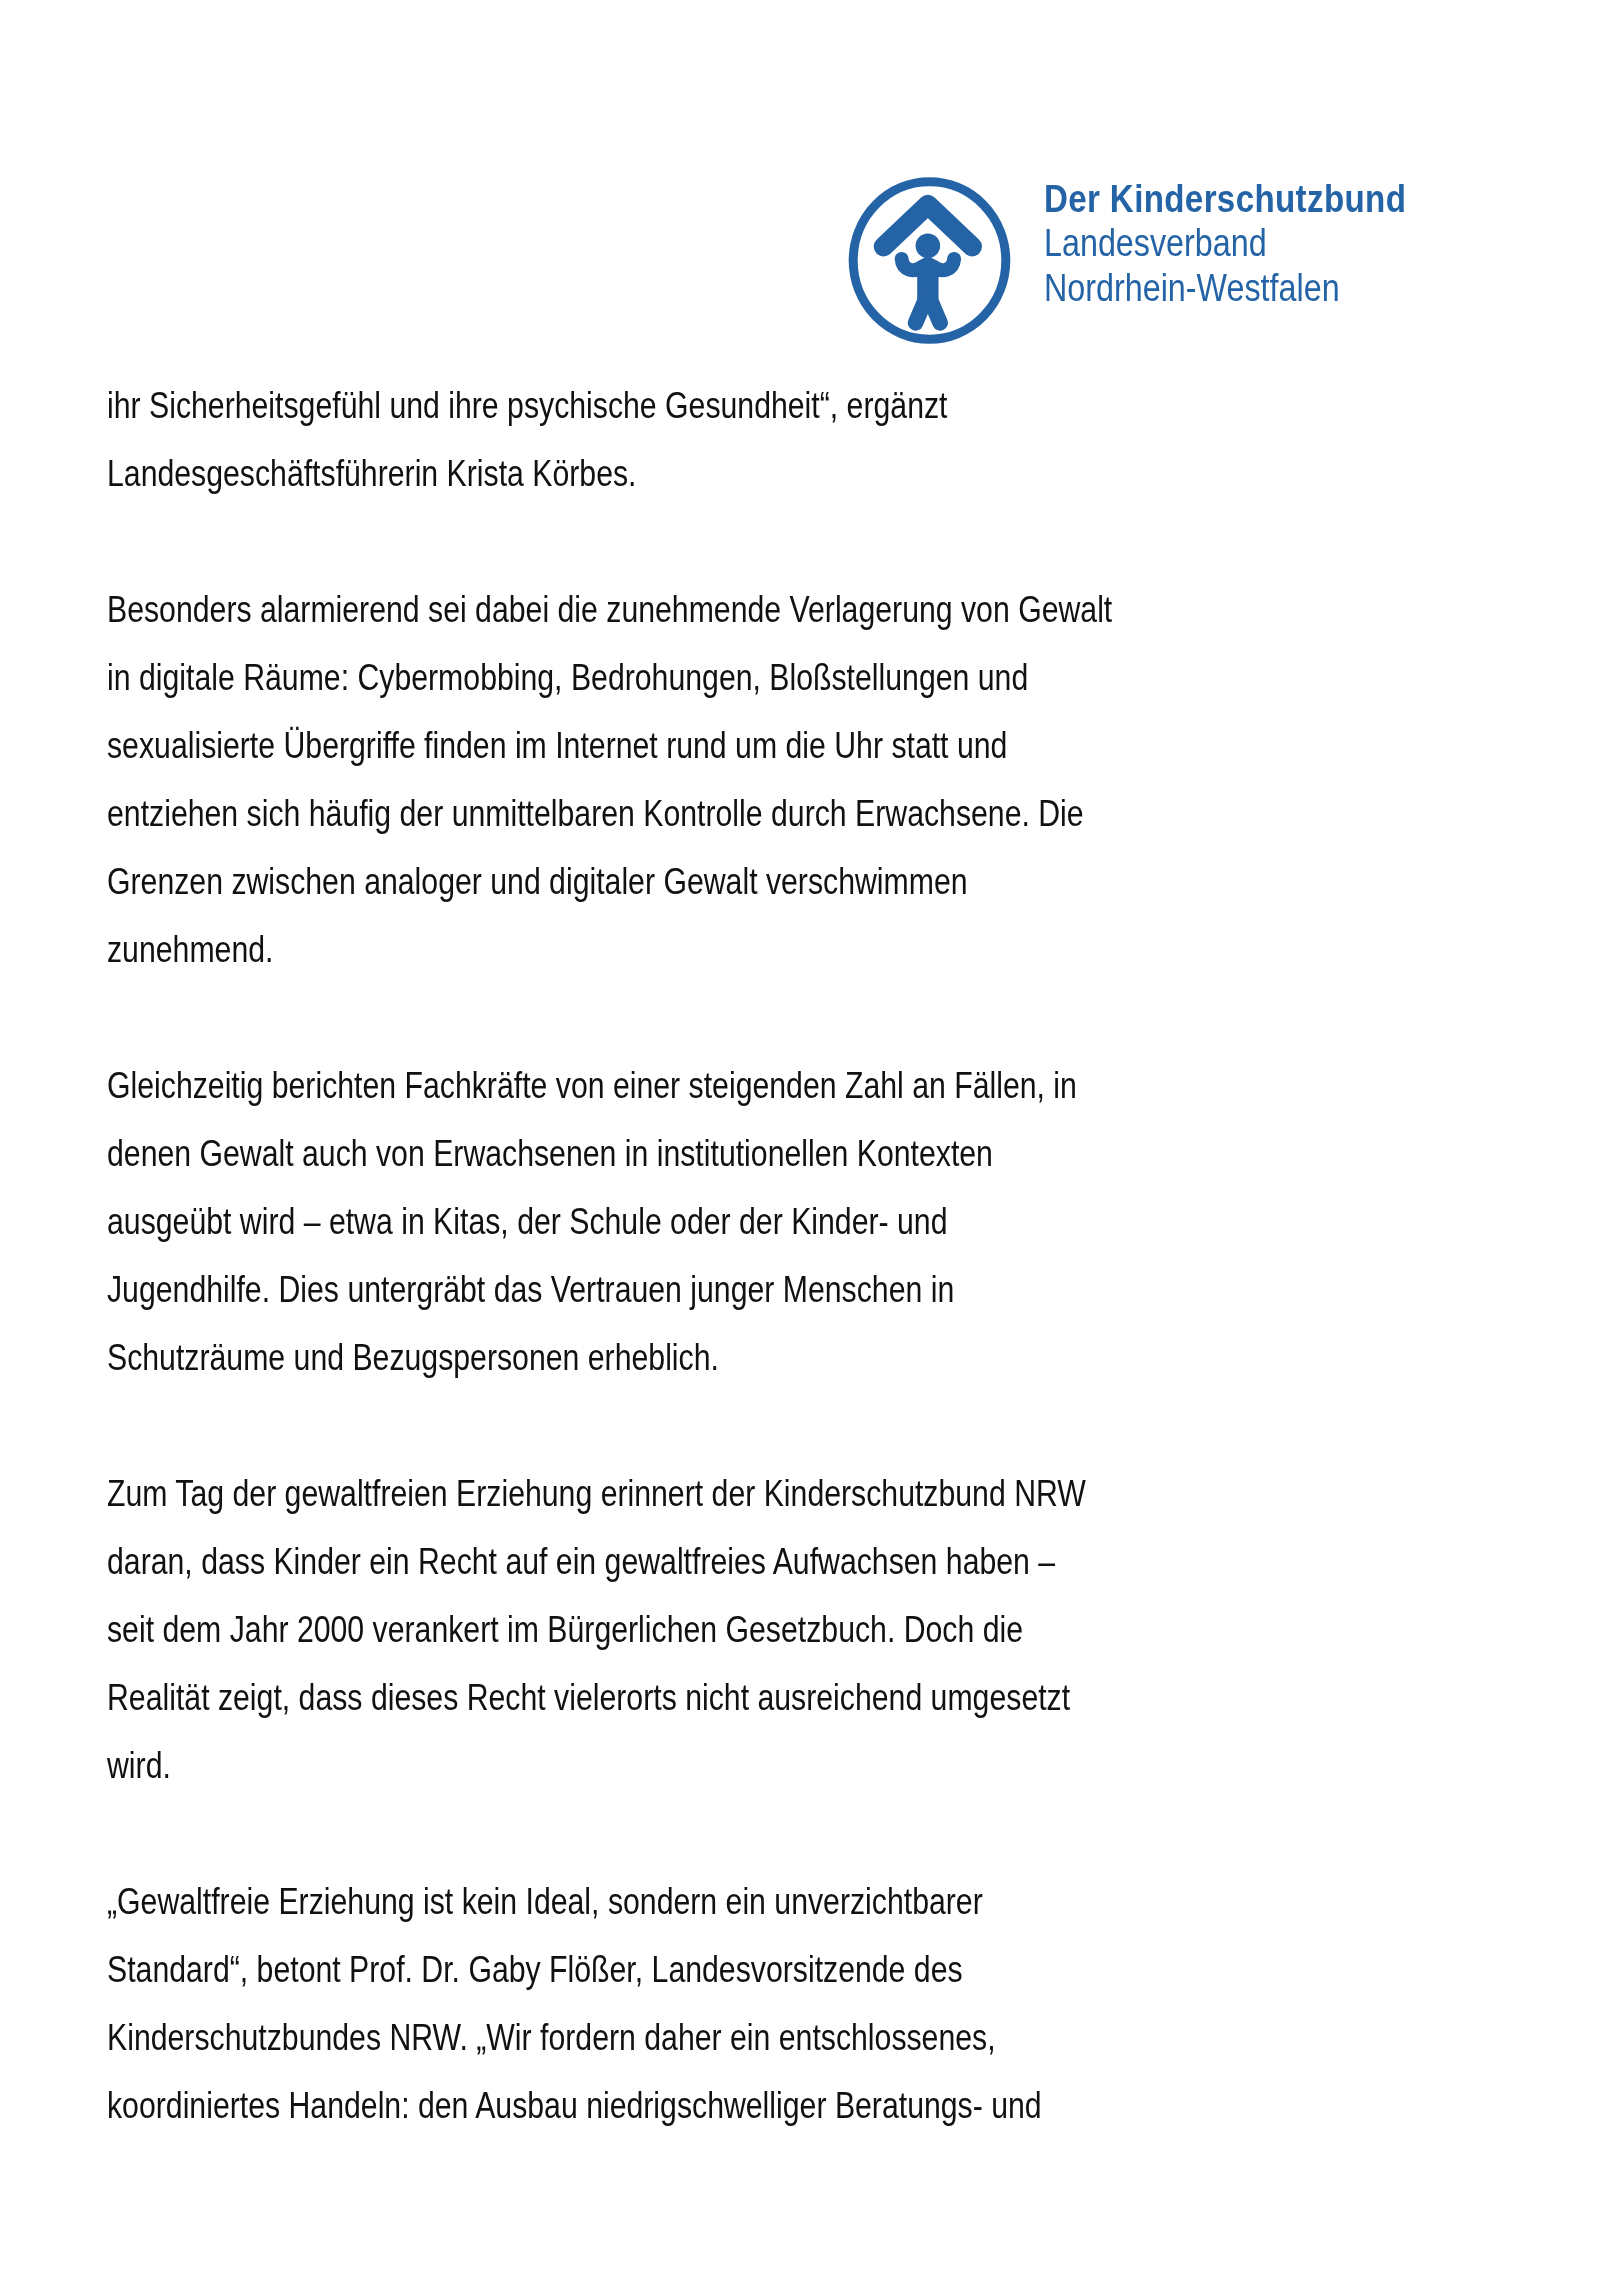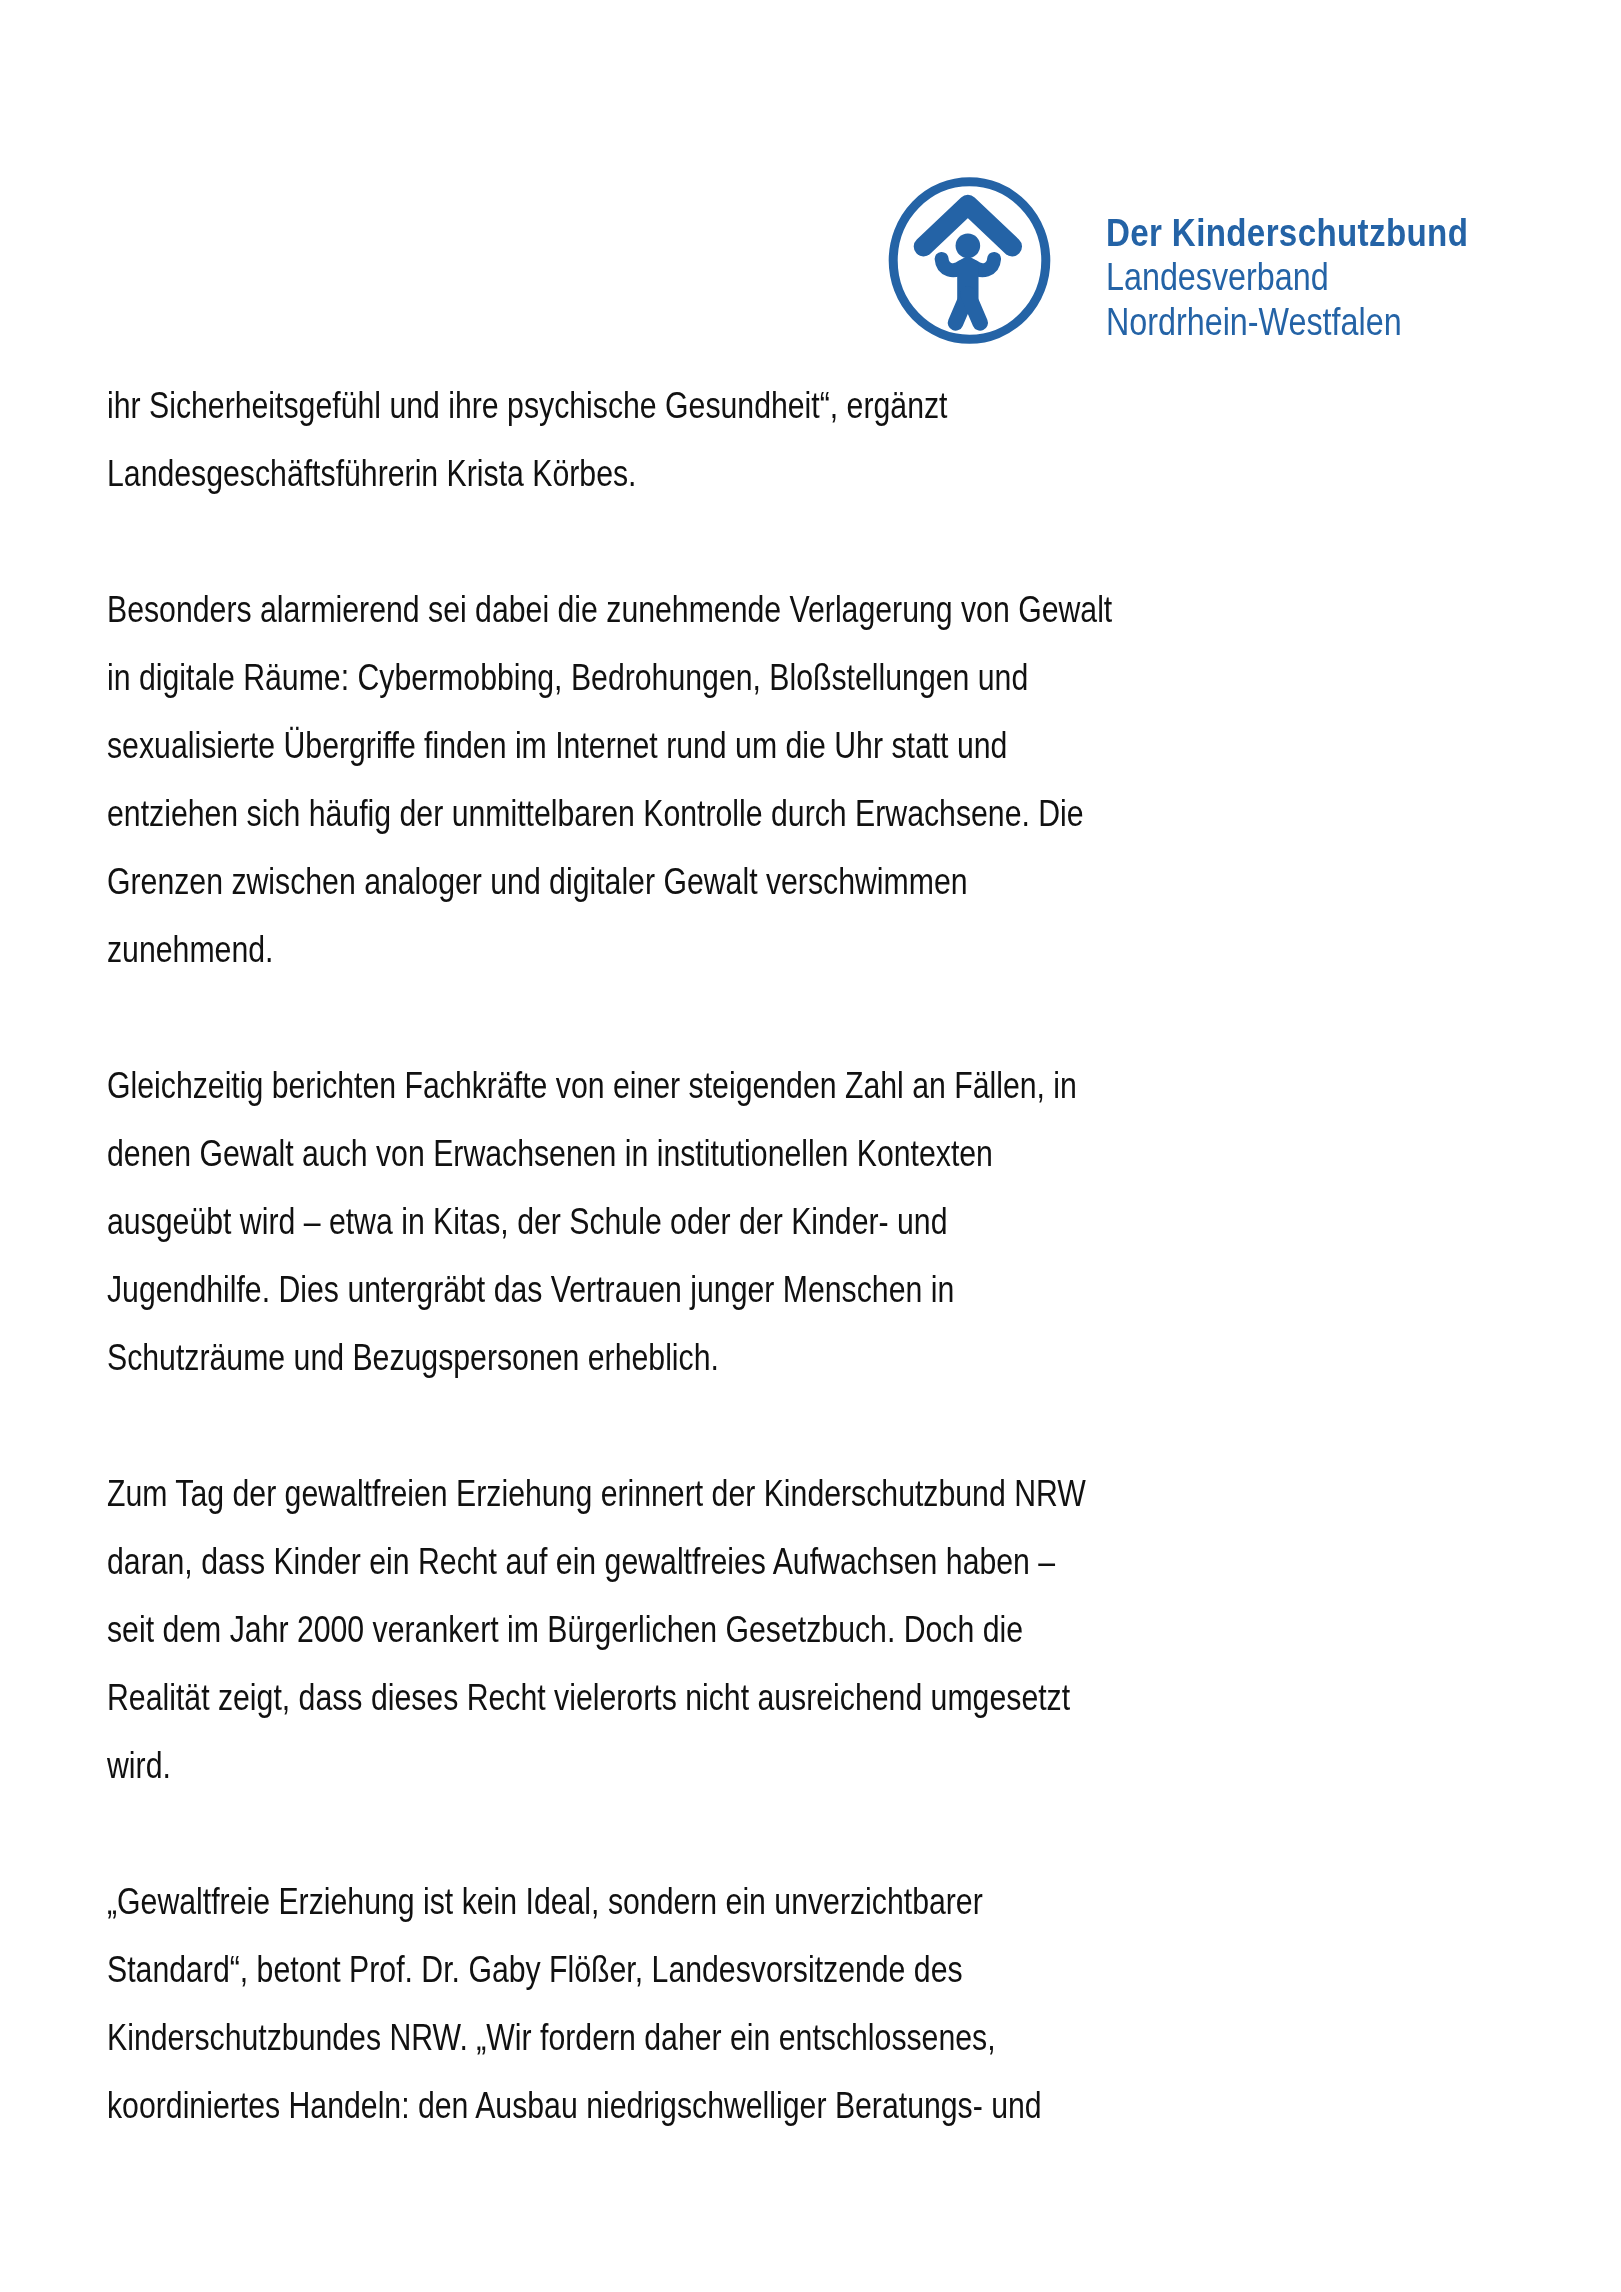--- a/index.html
+++ b/index.html
@@ -12,25 +12,24 @@
     width: 1621px;
     height: 2293px;
     background: #ffffff;
     overflow: hidden;
     font-family: "Liberation Sans", sans-serif;
   }
 
   
   .logo-block {
     position: absolute;
-    left: 887px;
+    left: 847px;
     top: 176px;
     display: flex;
-    align-items: flex-end;
-    gap: 22px;
+    align-items: flex-start;
   }
   .logo-icon {
     width: 165px;
     height: 169px;
     flex: 0 0 auto;
   }
   .logo-text {
     margin-left: 32px;
     transform: scaleX(0.85);
     transform-origin: 0 50%;

